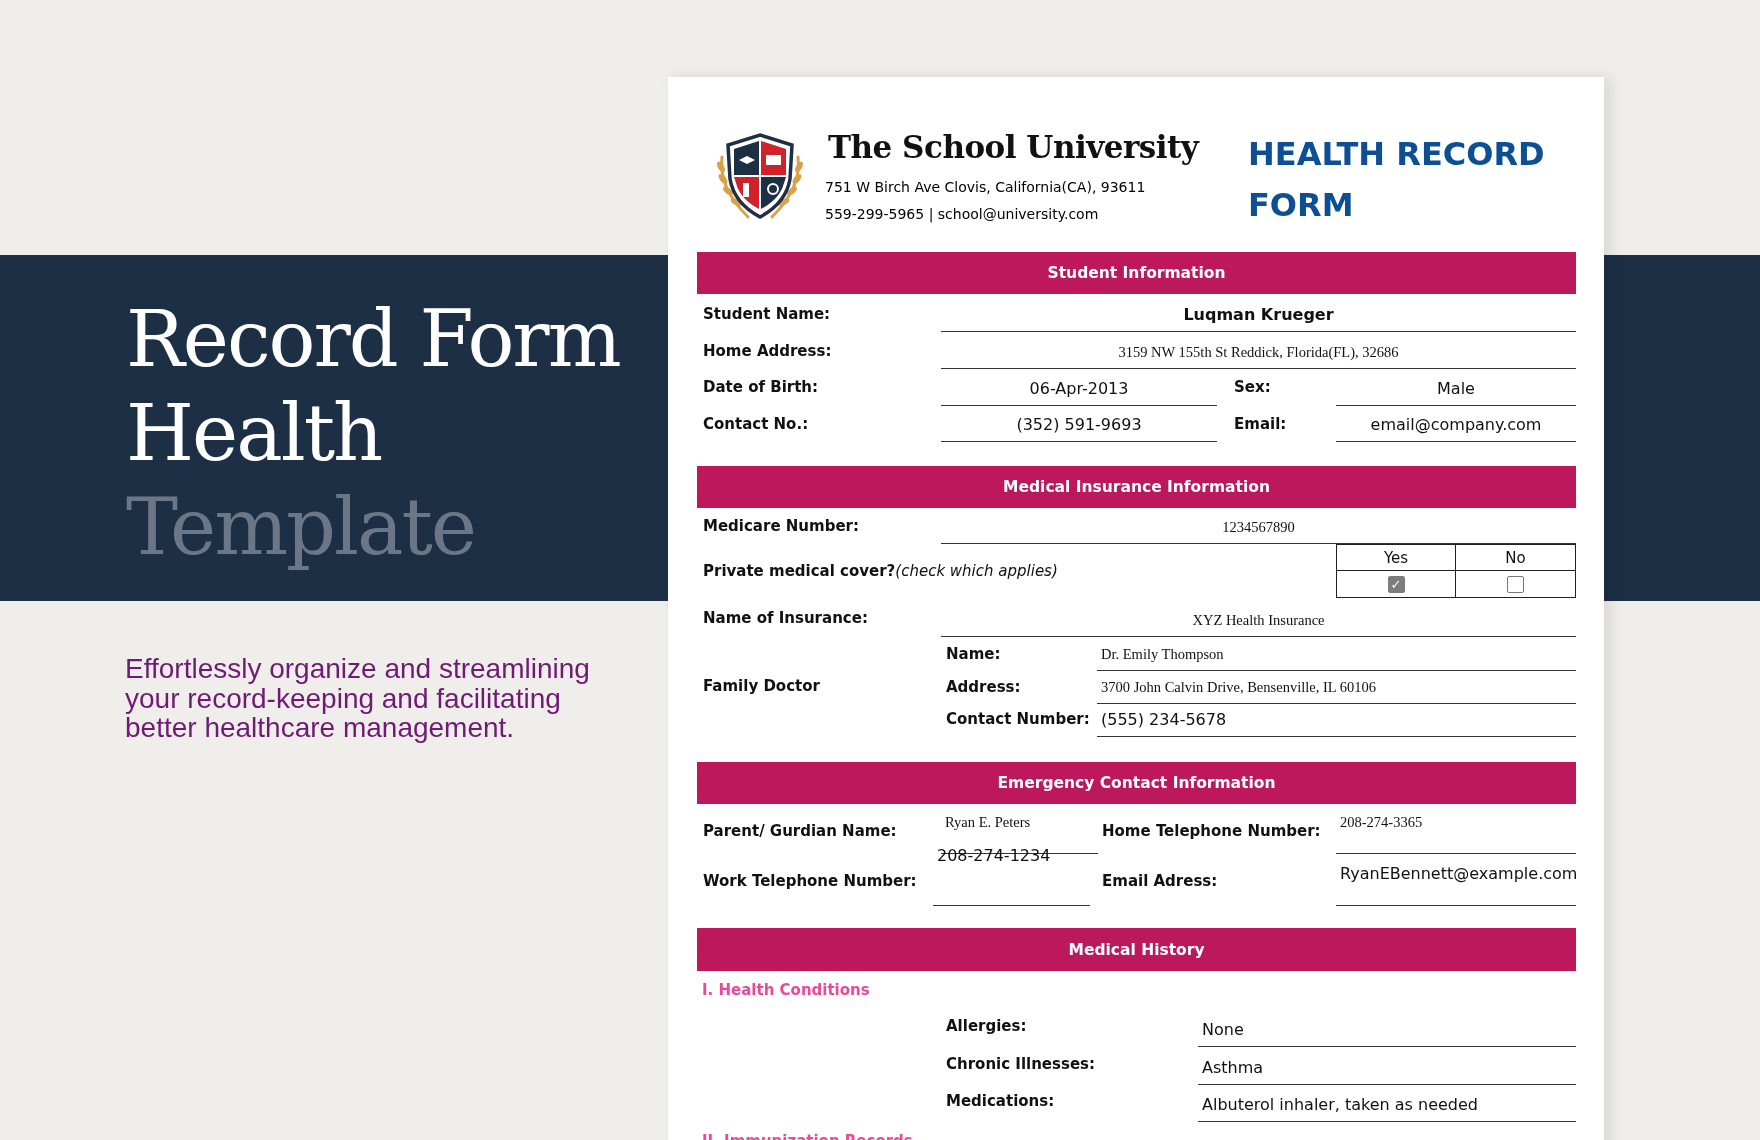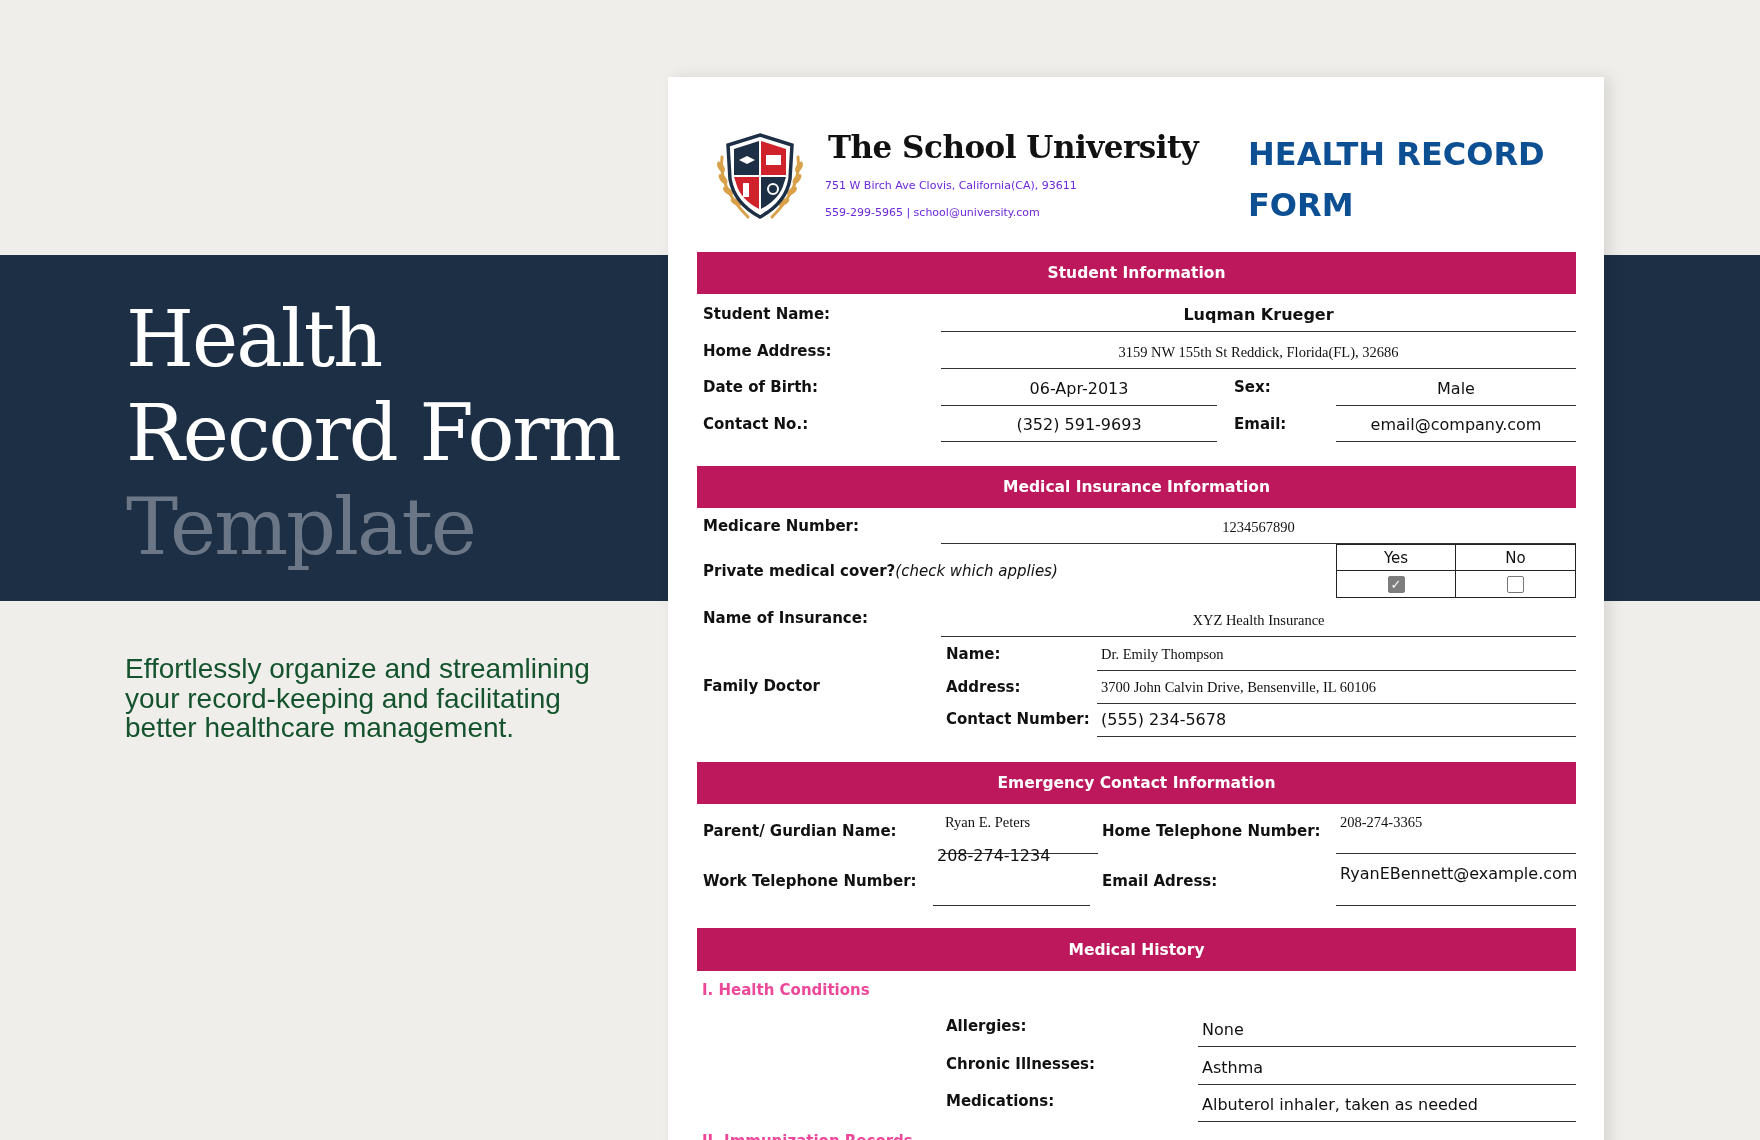--- a/index.html
+++ b/index.html
@@ -2,28 +2,28 @@
 <html><head>
 <meta charset="utf-8">
 <style>
   * { box-sizing: border-box; margin: 0; padding: 0; }
   html, body { width: 1760px; height: 1140px; overflow: hidden; }
   body { background: #efeeea; position: relative; font-family: "DejaVu Sans", sans-serif; color: #111; }
 
   .band { position: absolute; left: 0; top: 255px; width: 1760px; height: 346px; background: #1c2f45; }
   .hero { position: absolute; left: 126px; top: 292px; font-family: "DejaVu Serif", serif; font-size: 78px; line-height: 94px; color: #fff; letter-spacing: -2px; font-weight: normal; }
   .hero .l3 { color: #6b7786; }
-  .desc { position: absolute; left: 125px; top: 654px; width: 480px; font-family: "Liberation Sans", sans-serif; font-size: 28px; line-height: 29.5px; color: #14532d; }
+  .desc { position: absolute; left: 125px; top: 654px; width: 480px; font-family: "Liberation Sans", sans-serif; font-size: 28px; line-height: 29.5px; color: #701a75; }
 
   .page { position: absolute; left: 668px; top: 77px; width: 936px; height: 1100px; background: #fff; box-shadow: 6px 0 14px rgba(0,0,0,0.10); }
   .abs { position: absolute; }
 
   .logo { left: 42px; top: 50px; width: 100px; height: 100px; }
   .uni-name { left: 160px; top: 52px; font-family: "DejaVu Serif", serif; font-weight: bold; font-size: 31px; color: #111; letter-spacing: -0.5px; white-space: nowrap; }
-  .uni-line { left: 157px; font-family: "DejaVu Sans", sans-serif; font-size: 11px; color: #6d28d9; white-space: nowrap; }
+  .uni-line { left: 157px; font-family: "DejaVu Sans", sans-serif; font-size: 14px; color: #000000; white-space: nowrap; }
   .form-title { left: 580px; top: 52px; width: 300px; text-align: left; font-family: "DejaVu Sans", sans-serif; font-weight: bold; font-size: 32px; line-height: 51px; color: #0d4f93; }
 
   .sec-head { position: absolute; left: 29px; width: 879px; height: 42px; background: #be185d; color: #fff; font-weight: bold; font-size: 15.5px; display: flex; align-items: center; justify-content: center; }
   .sec-head.tall { height: 43px; }
 
   .lbl { position: absolute; font-weight: bold; font-size: 15px; color: #111; white-space: nowrap; }
   .val { position: absolute; font-size: 16px; color: #111; white-space: nowrap; text-align: center; border-bottom: 1.6px solid #333; display: flex; align-items: flex-end; justify-content: center; padding-bottom: 7px; }
   .val.left { justify-content: flex-start; padding-left: 4px; }
   .val.serif { font-family: "Liberation Serif", serif; font-size: 14.5px; }
   .val.bold { font-weight: bold; }
@@ -36,22 +36,22 @@
   .cb { width: 17px; height: 17px; border: 1.8px solid #777; border-radius: 2px; display: flex; align-items: center; justify-content: center; color: #fff; font-size: 13px; line-height: 1; }
   .cb.checked { background: #7d7d7d; border-color: #7d7d7d; }
 
   .subhead { position: absolute; left: 34px; font-weight: bold; font-size: 15px; color: #ec4899; white-space: nowrap; }
 </style>
 </head>
 <body>
 
 <div class="band"></div>
 <div class="hero">
+  <div>Record Form</div>
   <div>Health</div>
-  <div>Record Form</div>
   <div class="l3">Template</div>
 </div>
 <div class="desc">Effortlessly organize and streamlining your record-keeping and facilitating better healthcare management.</div>
 
 <div class="page">
 
   <div class="abs logo">
     <svg width="100" height="100" viewBox="0 0 100 100">
       <g stroke="#d9a24a" stroke-width="3" fill="none" stroke-linecap="round">
         <path d="M12 30 Q8 60 38 90"></path>

